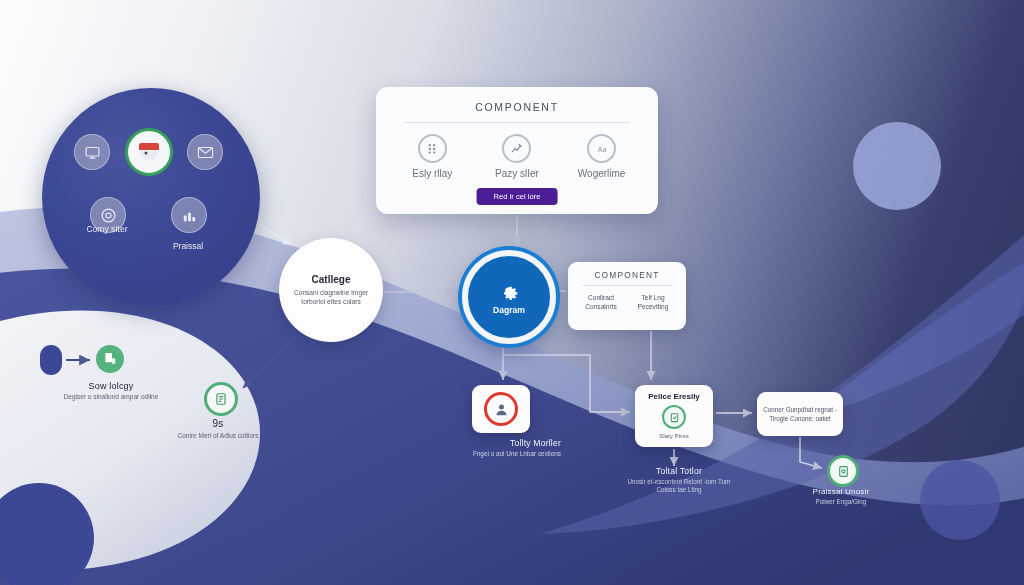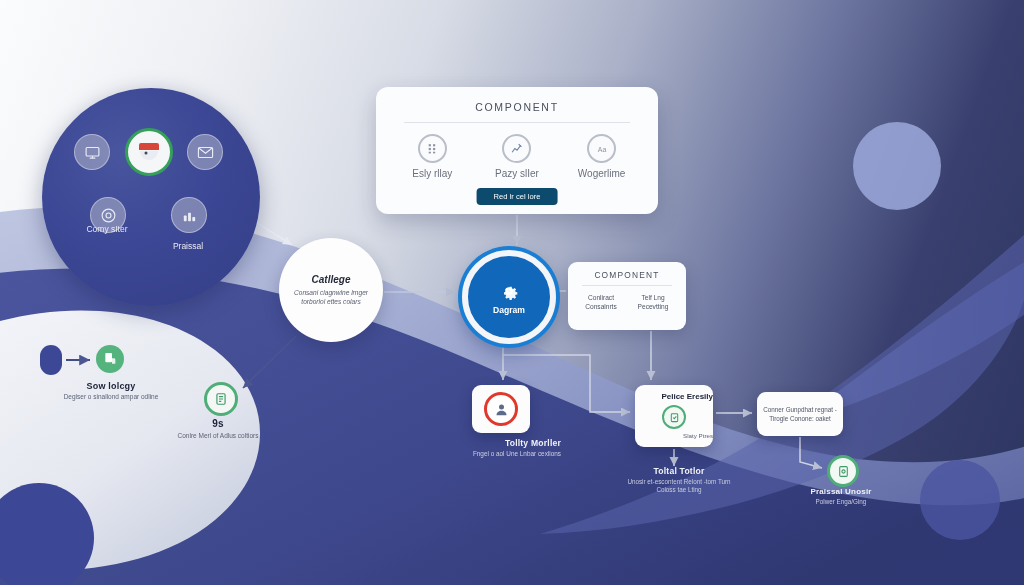--- a/index.html
+++ b/index.html
@@ -13,21 +13,21 @@
   
   .bg-base{position:absolute;inset:0;
     background:linear-gradient(110deg,#fbfcfd 0%,#eef0f4 18%,#d8dce6 36%,#aab1c8 52%,#6d76a0 68%,#39406f 82%,#2c3460 100%);}
   .bg-svg{position:absolute;inset:0;width:1024px;height:585px;}
 
   
   .conn{position:absolute;inset:0;width:1024px;height:585px;pointer-events:none;}
 
   
   .nd{position:absolute;}
-  .nd-title{font-weight:bold;letter-spacing:.2px;}
+  .nd-title{font-weight:normal;letter-spacing:.2px;}
   .nd-sub{line-height:1.25;}
 
   
   #hero-circle{
     position:absolute;left:42px;top:88px;width:218px;height:218px;border-radius:50%;
     background:radial-gradient(circle at 36% 30%,#4a559f 0%,#3c4795 45%,#343e86 100%);
     box-shadow:0 6px 22px rgba(30,38,84,.35);
   }
   .hero-ic{position:absolute;border-radius:50%;display:flex;align-items:center;justify-content:center;}
   .hero-ic.gray{background:rgba(170,176,200,.58);border:1px solid rgba(225,228,240,.5);}
@@ -41,29 +41,29 @@
   }
   #card-top .ct-title{text-align:center;color:#4a4f5e;font-size:10.5px;letter-spacing:1.7px;margin-top:14px;}
   #card-top .ct-rule{height:1px;background:#dfe2e9;margin:9px 28px 0 28px;}
   .ct-row{display:flex;justify-content:space-around;margin-top:11px;padding:0 14px;}
   .ct-item{width:70px;text-align:center;}
   .ct-ring{width:25px;height:25px;border-radius:50%;border:2px solid #b9bec9;margin:0 auto;
            display:flex;align-items:center;justify-content:center;background:#fafbfc;}
   .ct-lbl{margin-top:5px;font-size:10px;color:#6a6f7d;}
   #cta-btn{
     position:absolute;left:50%;transform:translateX(-50%);bottom:9px;
-    background:#0c4a6e;color:#fff;font-size:7.6px;border:none;border-radius:4px;
+    background:#4c1d95;color:#fff;font-size:7.6px;border:none;border-radius:4px;
     padding:4px 17px;cursor:pointer;white-space:nowrap;
   }
 
   
   #circle-node{
     position:absolute;left:279px;top:238px;width:104px;height:104px;border-radius:50%;
     background:#fdfdfd;box-shadow:0 6px 16px rgba(28,35,75,.25);
-    display:flex;flex-direction:column;align-items:center;justify-content:center;text-align:center;font-style:italic;
+    display:flex;flex-direction:column;align-items:center;justify-content:center;text-align:center;
   }
   #circle-node .cn-title{font-size:10px;font-weight:bold;color:#262b3a;}
   #circle-node .cn-sub{font-size:6.6px;color:#5b6071;line-height:1.35;margin-top:4px;width:78px;}
 
   
   #hub{
     position:absolute;left:462px;top:250px;width:82px;height:82px;border-radius:50%;
     background:#1168bb;border:6px solid #f3f5f8;
     box-shadow:0 0 0 4px #1a7fd4, 0 8px 20px rgba(15,40,95,.4);
     display:flex;flex-direction:column;align-items:center;justify-content:center;
@@ -102,21 +102,21 @@
   }
   .red-ring{width:28px;height:28px;border-radius:50%;border:3px solid #e0392c;background:#fff;
             display:flex;align-items:center;justify-content:center;}
   #lbl-3{position:absolute;left:441px;top:438px;width:120px;text-align:right;}
   #lbl-3 .nd-title{font-size:8.6px;color:#f0f2f8;}
   #lbl-3 .nd-sub{font-size:6.4px;color:#ccd1e2;margin-top:2px;}
 
   
   #card-police{
     position:absolute;left:635px;top:385px;width:78px;height:62px;border-radius:9px;background:#fcfcfd;
-    box-shadow:0 5px 14px rgba(20,28,65,.3);text-align:right;
+    box-shadow:0 5px 14px rgba(20,28,65,.3);text-align:center;
   }
   #card-police .pc-title{font-size:8px;font-weight:bold;color:#20253a;margin-top:7px;}
   .grn-ring-sm{width:20px;height:20px;border-radius:50%;background:#f2f8f4;border:2.5px solid #4fae78;
                margin:4px auto 0 auto;display:flex;align-items:center;justify-content:center;}
   #card-police .pc-sub{font-size:6.2px;color:#5c6274;margin-top:3px;}
 
   #lbl-4{position:absolute;left:620px;top:466px;width:118px;text-align:center;}
   #lbl-4 .nd-title{font-size:8.6px;color:#f0f2f8;}
   #lbl-4 .nd-sub{font-size:6.3px;color:#c7cde0;margin-top:2px;}
 

